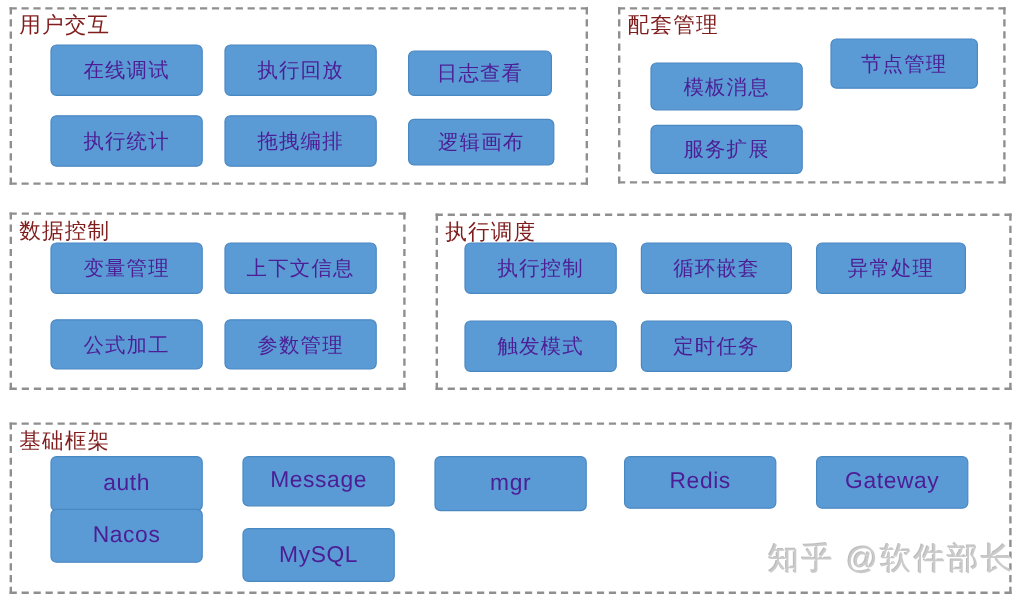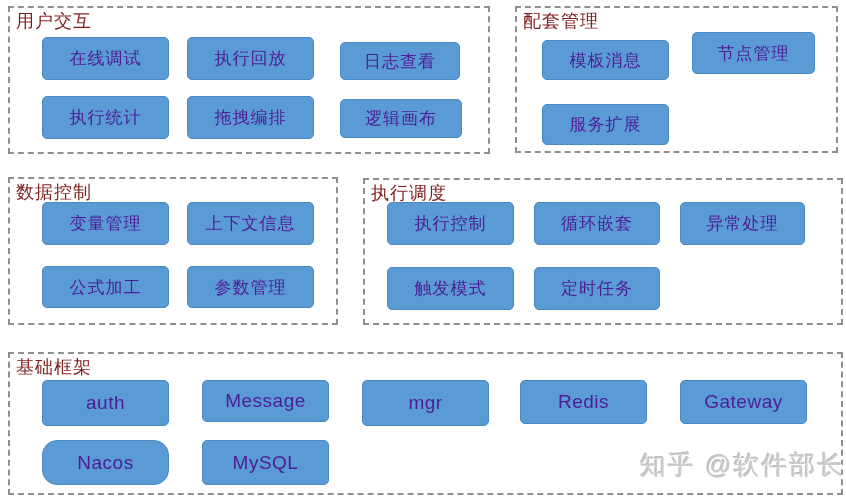--- a/index.html
+++ b/index.html
@@ -56,41 +56,41 @@
   #group-framework          { left: 8px;   top: 352px; width: 835px; height: 143px; }
   #group-framework .btn     { font-size: 19px; letter-spacing: 0.5px; }
   
   .btn-online-debug       { left: 32px;  top: 29px; width: 127px; height: 43px; }
   .btn-exec-replay        { left: 177px; top: 29px; width: 127px; height: 43px; text-align: right; }
   .btn-log-view           { left: 330px; top: 34px; width: 120px; height: 38px; }
   .btn-exec-stats         { left: 32px;  top: 88px; width: 127px; height: 43px; }
   .btn-drag-orchestration { left: 177px; top: 88px; width: 127px; height: 43px; }
   .btn-logic-canvas       { left: 330px; top: 91px; width: 122px; height: 39px; }
   
-  .btn-template-message   { left: 25px;  top: 32px; width: 127px; height: 40px; font-family: Liberation Serif, serif; }
+  .btn-template-message   { left: 25px;  top: 44px; width: 127px; height: 40px; font-family: Liberation Serif, serif; }
   .btn-node-management    { left: 175px; top: 24px; width: 123px; height: 42px; }
   .btn-service-extension  { left: 25px;  top: 96px; width: 127px; height: 41px; }
   
   .btn-variable-management  { left: 32px;  top: 23px; width: 127px; height: 43px; }
   .btn-context-info         { left: 177px; top: 23px; width: 127px; height: 43px; }
   .btn-formula-processing   { left: 32px;  top: 87px; width: 127px; height: 42px; }
   .btn-parameter-management { left: 177px; top: 87px; width: 127px; height: 42px; }
   
   .btn-exec-control       { left: 22px;  top: 22px; width: 127px; height: 43px; }
   .btn-loop-nesting       { left: 169px; top: 22px; width: 126px; height: 43px; }
   .btn-exception-handling { left: 315px; top: 22px; width: 125px; height: 43px; }
   .btn-trigger-mode       { left: 22px;  top: 87px; width: 127px; height: 43px; }
   .btn-scheduled-task     { left: 169px; top: 87px; width: 126px; height: 43px; }
   
   .btn-auth    { left: 32px;  top: 26px; width: 127px; height: 46px; }
   .btn-message { left: 192px; top: 26px; width: 127px; height: 42px; }
   .btn-mgr     { left: 352px; top: 26px; width: 127px; height: 46px; }
   .btn-redis   { left: 510px; top: 26px; width: 127px; height: 44px; }
   .btn-gateway { left: 670px; top: 26px; width: 127px; height: 44px; }
-  .btn-nacos   { left: 32px;  top: 86px; width: 127px; height: 45px; border-radius: 15px; }
+  .btn-nacos   { left: 32px;  top: 70px; width: 127px; height: 45px; }
   .btn-mysql   { left: 192px; top: 86px; width: 127px; height: 45px; }
   .watermark {
     position: absolute;
     left: 640px;
     top: 448px;
     width: 195px;
     font-size: 26px;
     letter-spacing: 2px;
     color: #cbcbcb;
     text-shadow: 1px 1px 0 #ffffff, -1px -1px 0 #bdbdbd;

